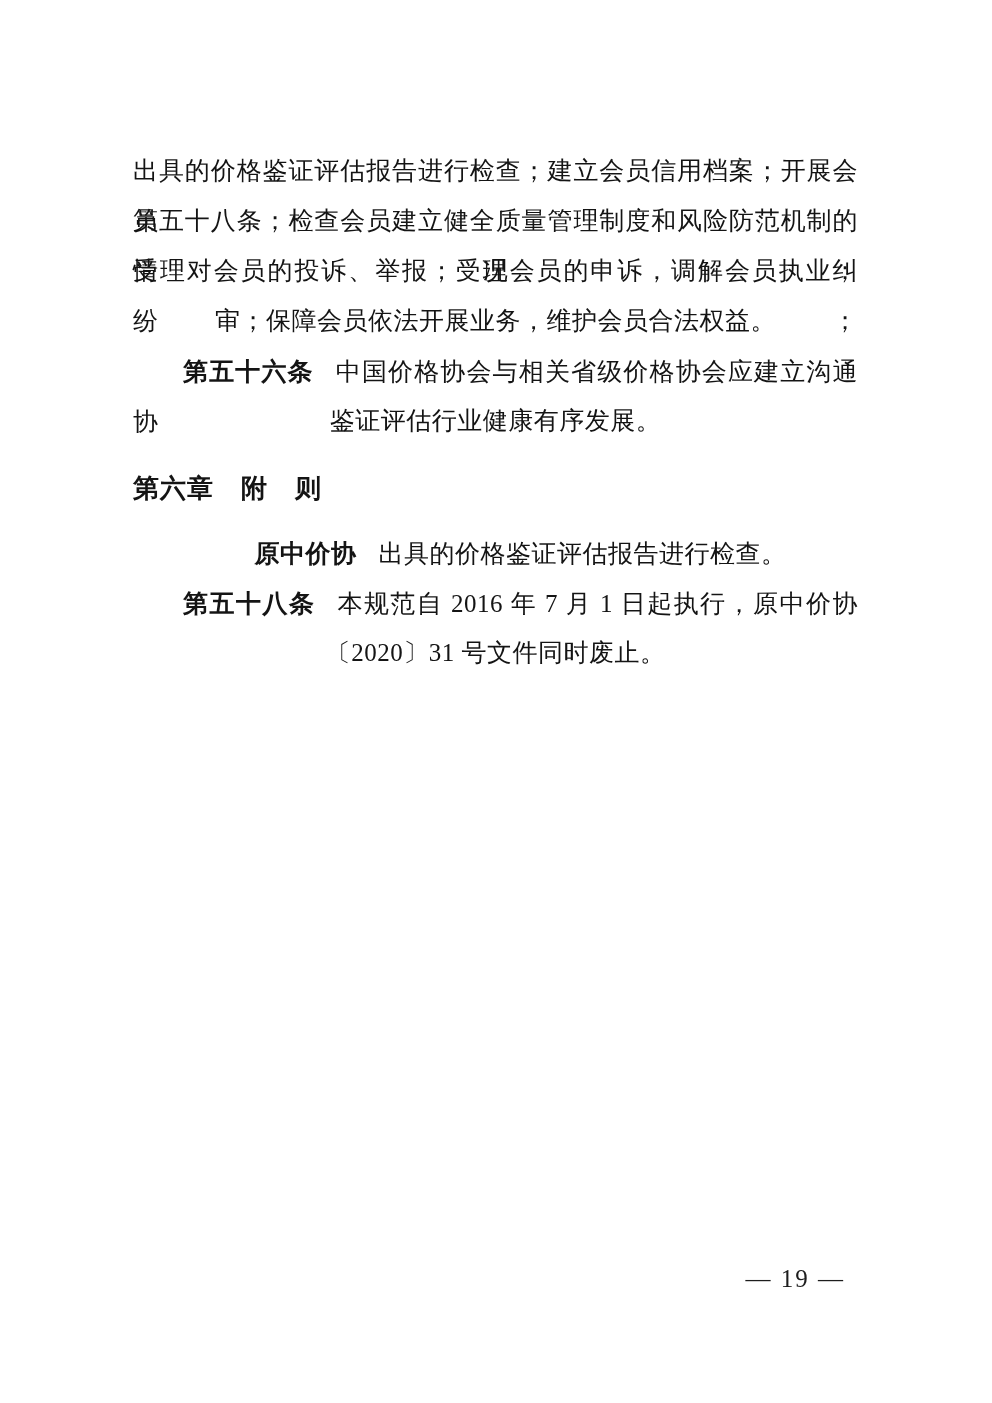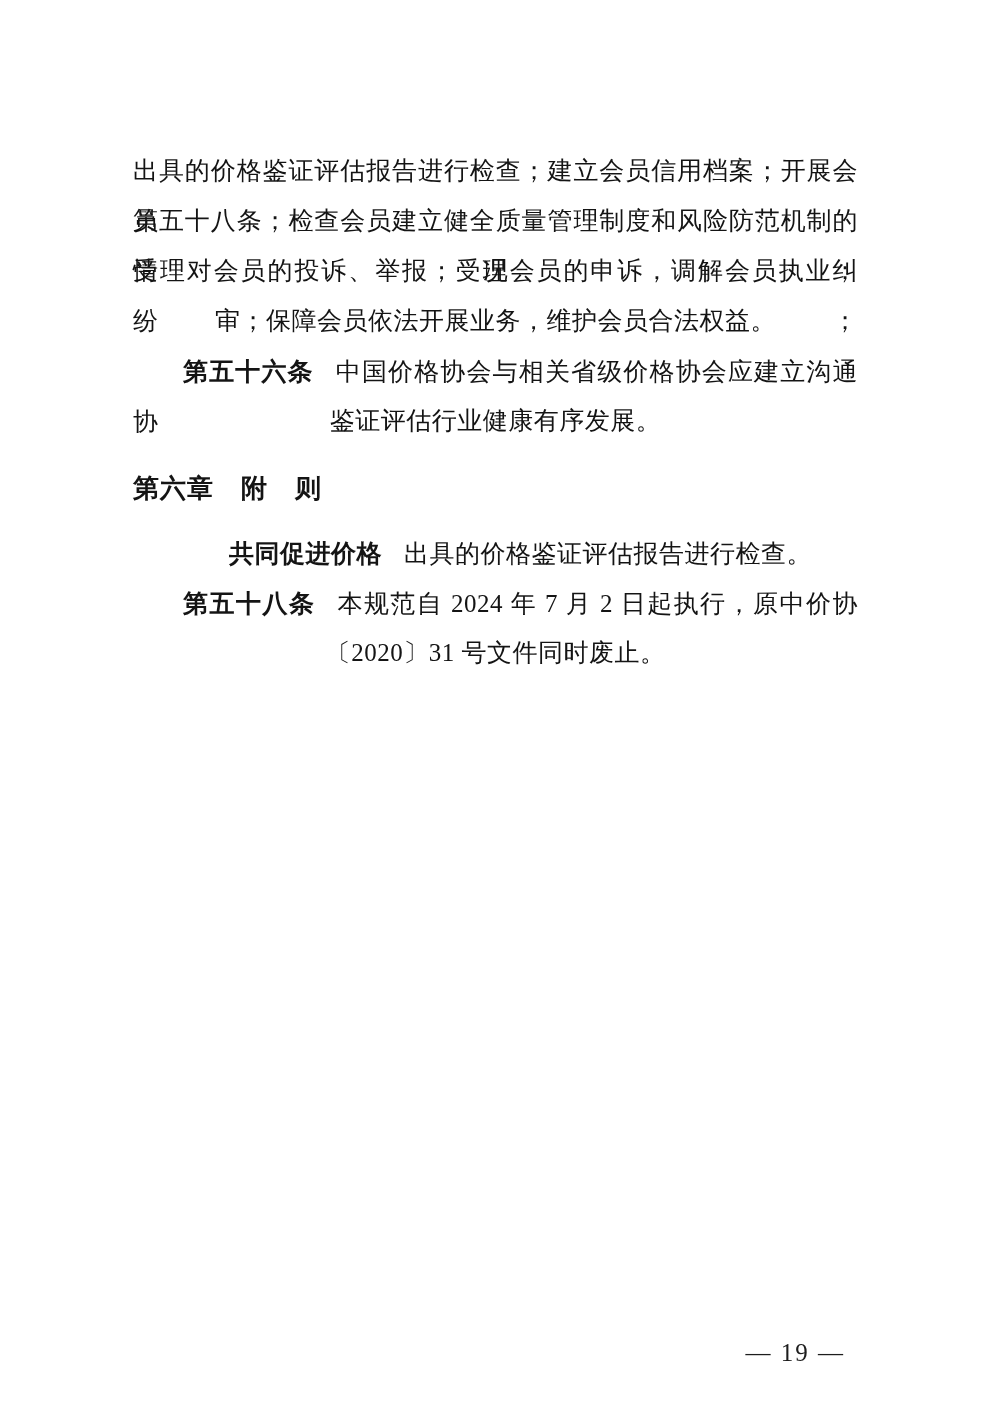--- a/index.html
+++ b/index.html
@@ -51,21 +51,21 @@
     margin-top: 17px;
     margin-bottom: 15px;
     text-align: left;
     font-weight: 700;
     font-family: "Liberation Sans", "DejaVu Sans", sans-serif;
     letter-spacing: 1px;
   }
   .footer {
     position: absolute;
     left: 133px;
-    top: 1337px;
+    top: 1263px;
     width: 712px;
     text-align: right;
     font-size: 25px;
     line-height: 32px;
     color: #1d1d1d;
     letter-spacing: 2px;
   }
 </style>
 </head>
 <body>
@@ -79,24 +79,24 @@
     <div class="line">审；保障会员依法开展业务，维护会员合法权益。</div>
 
     <div class="line just indent">
       <span class="article-label">第五十六条</span><span>中国价格协会与相关省级价格协会应建立沟通协</span>
     </div>
     <div class="line">鉴证评估行业健康有序发展。</div>
 
     <div class="chapter-heading">第六章　附　则</div>
 
     <div class="line indent">
-      <span class="article-label">共同促进价格</span><span>出具的价格鉴证评估报告进行检查。</span>
+      <span class="article-label">原中价协</span><span>出具的价格鉴证评估报告进行检查。</span>
     </div>
 
     <div class="line just indent">
-      <span class="article-label">第五十八条</span><span>本规范自 2024 年 7 月 2 日起执行，原中价协</span>
+      <span class="article-label">第五十八条</span><span>本规范自 2016 年 7 月 1 日起执行，原中价协</span>
     </div>
     <div class="line">〔2020〕31 号文件同时废止。</div>
 
   </div>
 
   <div class="footer">— 19 —</div>
 </div>
 
 </body></html>

